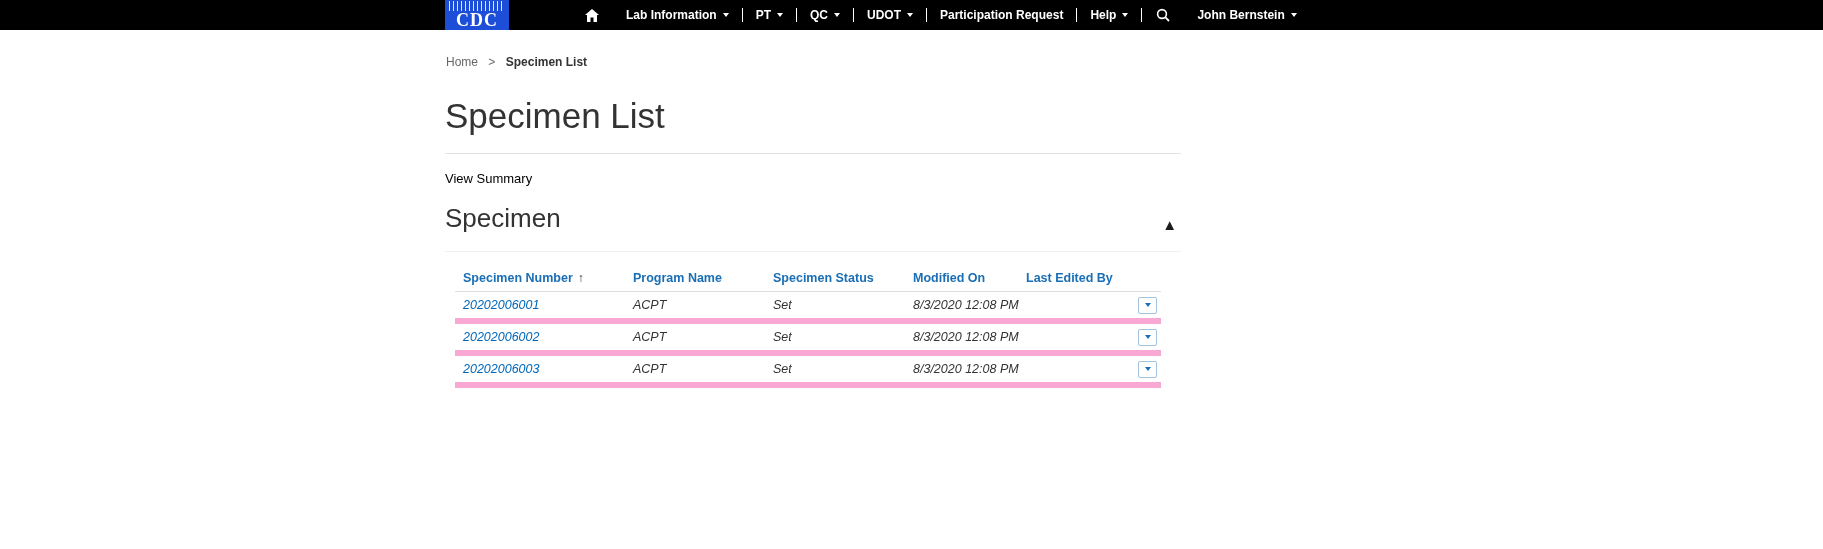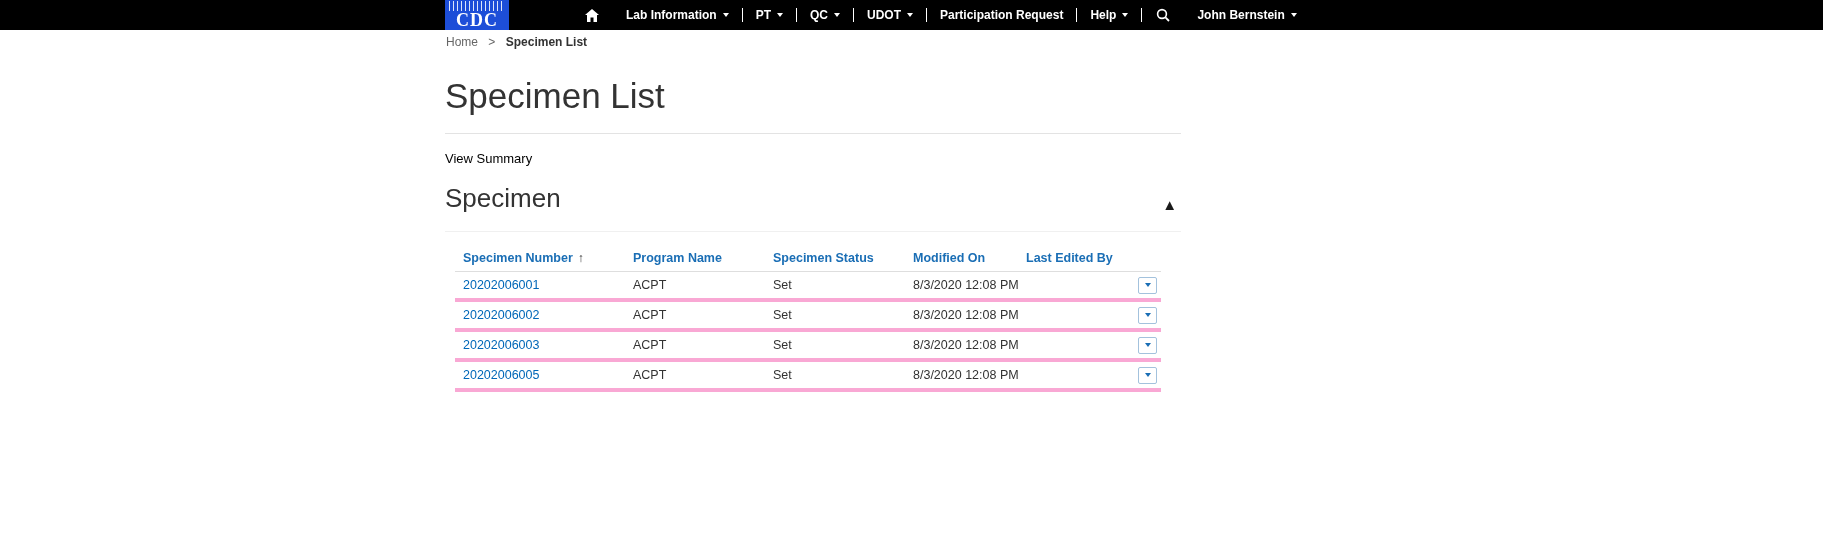--- a/index.html
+++ b/index.html
@@ -18,21 +18,21 @@
   .nav-group { display: flex; align-items: center; }
   .nav-link { display: inline-flex; align-items: center; color: #fff; font-size: 12px;
     font-weight: bold; text-decoration: none; padding: 0 13px; height: 26px; cursor: pointer; white-space: nowrap; }
   .icon-link { padding: 0 14px; }
   .caret { display: inline-block; width: 0; height: 0; margin-left: 6px;
     border-left: 3.5px solid transparent; border-right: 3.5px solid transparent; border-top: 4px solid #fff; }
   .nav-divider { width: 1px; height: 14px; background: #fff; display: inline-block; }
   .nav-icon { display: block; }
 
   
-  .breadcrumb { padding: 5px 0 0 446px; font-size: 12px; color: #666; }
+  .breadcrumb { padding: 25px 0 0 446px; font-size: 12px; color: #666; }
   .breadcrumb a { color: #666; text-decoration: none; cursor: pointer; }
   .breadcrumb .sep { margin: 0 7px; color: #666; }
   .breadcrumb .current { color: #333; font-weight: bold; }
 
   
   .container { margin-left: 445px; width: 736px; }
   h1.page-title { margin-top: 27px; font-size: 35px; font-weight: 300; color: #333; letter-spacing: 0; }
   .title-rule { border: none; border-top: 1px solid #e3e3e3; margin-top: 17px; }
   .view-summary { display: inline-block; margin-top: 17px; font-size: 13px; color: #000000;
     text-decoration: none; cursor: pointer; }
@@ -41,21 +41,21 @@
     align-items: flex-end; border-bottom: 1px solid #f0f0f0; padding-bottom: 17px; }
   h2.section-title { font-size: 26px; font-weight: 300; color: #333; }
   .collapse-icon { font-size: 15px; color: #1a1a1a; line-height: 1; cursor: pointer; padding: 2px 4px; }
 
   
   table.specimen-table { margin: 12px 0 0 10px; width: 706px; border-collapse: collapse;
     font-size: 12.5px; color: #333; table-layout: fixed; }
   .specimen-table th { text-align: left; padding: 7px 8px 6px 8px; border-bottom: 1px solid #dedede;
     font-size: 12.5px; white-space: nowrap; }
   .specimen-table th a { color: #1a6eb5; font-weight: bold; text-decoration: none; cursor: pointer; }
-  .specimen-table td { padding: 6px 8px; border-bottom: 4px solid #f9a8d4; white-space: nowrap; }
+  .specimen-table td { padding: 6px 8px; border-bottom: 6px solid #f9a8d4; white-space: nowrap; font-style: italic; }
   .specimen-table td a { color: #0067b8; text-decoration: none; cursor: pointer; }
   .sort-icon { margin-left: 5px; color: #333; font-weight: bold; font-size: 12px; }
   .col-num { width: 170px; } .col-prog { width: 140px; } .col-status { width: 140px; }
   .col-mod { width: 113px; } .col-edit { width: 108px; } .col-action { width: 35px; }
   td.col-action { padding: 4px 4px; text-align: right; }
   .row-menu-btn { width: 19px; height: 17px; background: #fff; border: 1px solid #a3c2dd;
     border-radius: 2px; cursor: pointer; display: inline-flex; align-items: center; justify-content: center; padding: 0; }
   .caret-blue { display: inline-block; width: 0; height: 0;
     border-left: 3.5px solid transparent; border-right: 3.5px solid transparent; border-top: 4.5px solid #1a6eb5; }
 </style>
@@ -178,26 +178,16 @@
           <tr>
             <td class="col-num"><a>20202006003</a></td>
             <td class="col-prog">ACPT</td>
             <td class="col-status">Set</td>
             <td class="col-mod">8/3/2020 12:08 PM</td>
             <td class="col-edit"></td>
             <td class="col-action"><button class="row-menu-btn">
                 <span class="caret-blue"></span>
               </button></td>
           </tr>
-          <tr>
-            <td class="col-num"><a>20202006005</a></td>
-            <td class="col-prog">ACPT</td>
-            <td class="col-status">Set</td>
-            <td class="col-mod">8/3/2020 12:08 PM</td>
-            <td class="col-edit"></td>
-            <td class="col-action"><button class="row-menu-btn">
-                <span class="caret-blue"></span>
-              </button></td>
-          </tr>
         </tbody>
     </table>
   </section>
 </main>
 
 </body></html>

